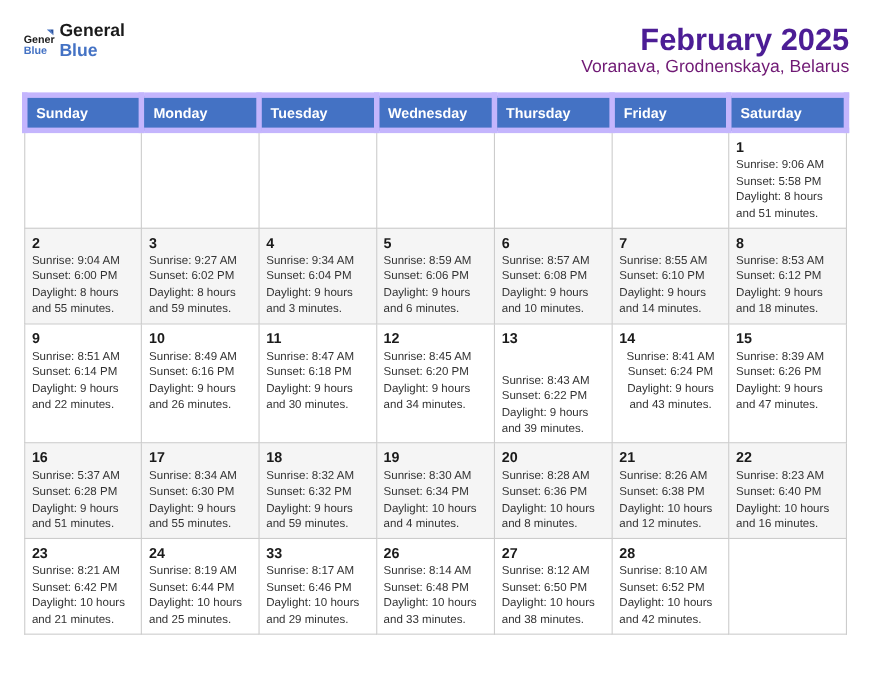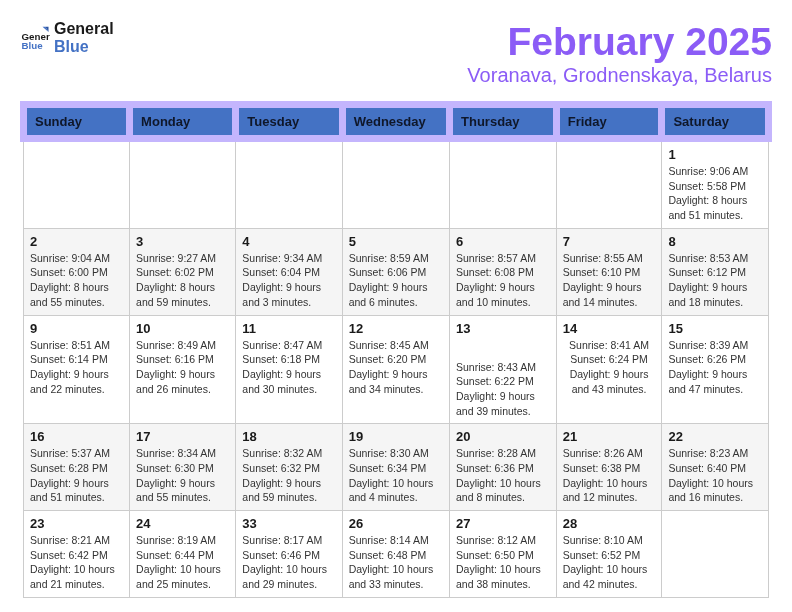--- a/index.html
+++ b/index.html
@@ -18,41 +18,41 @@
     .logo-icon {
       width: 30px;
       height: 30px;
       margin-right: 4px;
     }
     .title-section {
       text-align: right;
       margin-bottom: 6px;
     }
     .month-title {
-      font-size: 39px;
+      font-size: 28px;
       font-weight: bold;
-      color: #8b5cf6;
+      color: #4c1d95;
     }
     .location-title {
-      font-size: 20px;
-      color: #8b5cf6;
+      font-size: 16px;
+      color: #701a75;
     }
     .calendar {
       width: 100%;
       border-collapse: collapse;
       border: 1px solid #ccc;
     }
     .calendar th {
       background-color: #4472c4;
-      color: #0f172a;
+      color: #ffffff;
       font-size: 13px;
       font-weight: bold;
       padding: 6px 8px;
       text-align: left;
-      border: 7px solid #c4b5fd;
+      border: 5px solid #c4b5fd;
     }
     .calendar td {
       vertical-align: top;
       border: 1px solid #ccc;
       padding: 5px 6px;
       width: 108px;
       min-height: 90px;
       background: #fff;
       font-size: 10.5px;
       color: #333;

